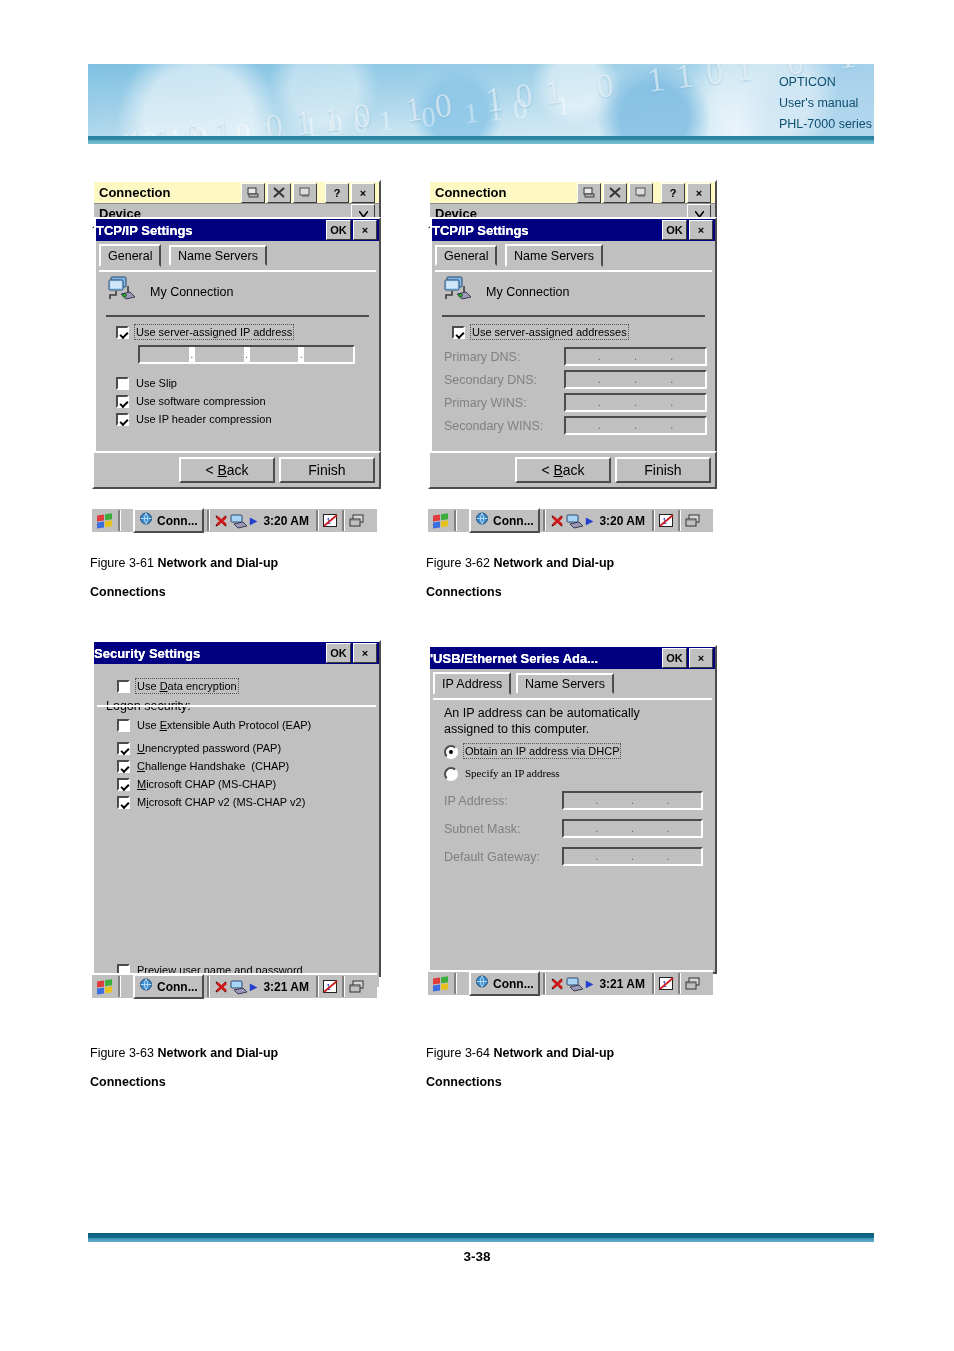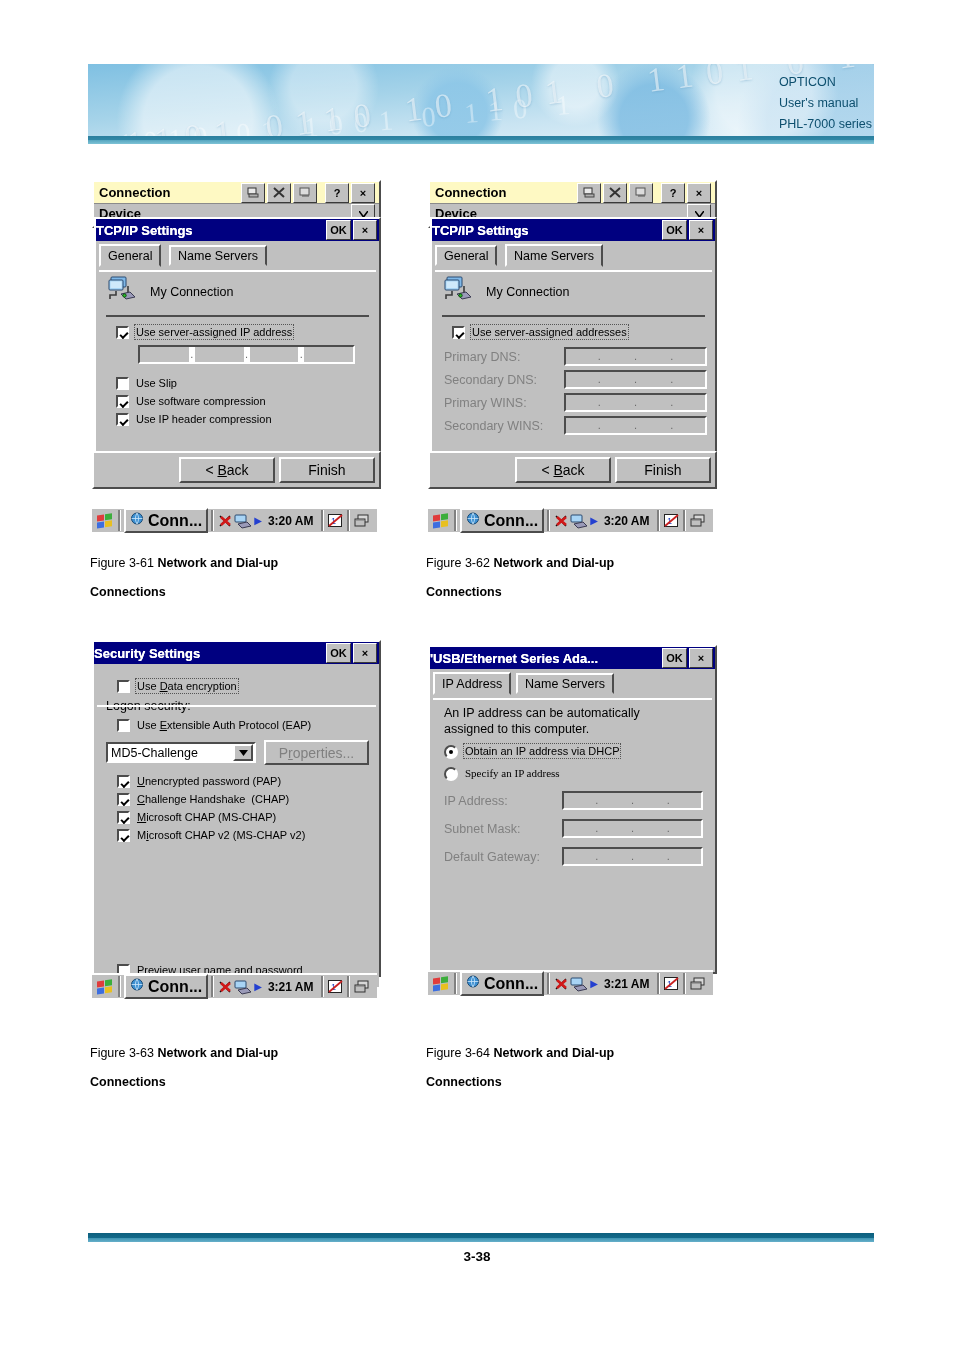--- a/index.html
+++ b/index.html
@@ -94,22 +94,22 @@
   .btn{background:#c0c0c0;border:2px solid;border-color:#fff #4c4c4c #4c4c4c #fff;
     font-size:14px;display:flex;align-items:center;justify-content:center;color:#000;}
 
   .sep{height:2px;background:#4c4c4c;}
 
   
   .taskbar{display:flex;align-items:center;height:25px;background:#c0c0c0;
     border-top:2px solid #fff;box-sizing:border-box;padding:0 2px;}
   .tb-sep{width:2px;height:21px;background:#808080;border-right:1px solid #fff;margin:0 3px;}
   .tb-task{display:flex;align-items:center;height:21px;padding:0 4px;
-    border:2px solid;border-color:#fff #4c4c4c #4c4c4c #fff;font-size:16px;font-weight:bold;
-    background:#c0c0c0;}
+    border:2px solid;border-color:#fff #4c4c4c #4c4c4c #fff;font-size:12px;font-weight:bold;
+    background:#c0c0c0;margin-left:9px;}
   .tb-time{font-size:12px;font-weight:bold;margin:0 4px;}
 
   .bg-win{position:absolute;background:#fef9c3;border:2px solid;
     border-color:#fff #4c4c4c #4c4c4c #fff;}
 
   .footer-rule{position:absolute;left:88px;top:1233px;width:786px;height:9px;
     background:linear-gradient(180deg,#0d5f7e 0%,#136a8a 55%,#3f94b2 58%,#66b0ca 100%);}
   .pagenum{position:absolute;left:0;right:0;top:1249px;text-align:center;
     font-size:13.5px;font-weight:bold;color:#000;}
 </style>
@@ -505,36 +505,20 @@
         <span class="lbl focus">Use <span class="u">D</span>ata encryption</span>
       </div>
 
       <div style="margin:6px 0 0 12px;font-size:12.5px;color:#000;">Logon security:</div>
 
       <div class="row" style="margin:6px 0 0 23px;">
         <span class="chk"></span>
         <span class="lbl">Use <span class="u">E</span>xtensible Auth Protocol (EAP)</span>
       </div>
 
-      <div style="display:flex;align-items:center;margin:8px 10px 0 12px;">
-        <div style="flex:0 0 150px;height:21px;display:flex;align-items:center;background:#fff;
-                    border:2px solid;border-color:#4c4c4c #fff #fff #4c4c4c;box-sizing:border-box;">
-          <span style="flex:1;font-size:12.5px;padding-left:3px;color:#000;">MD5-Challenge</span>
-          <span style="width:20px;height:17px;margin-right:1px;background:#c0c0c0;
-                       border:2px solid;border-color:#fff #4c4c4c #4c4c4c #fff;
-                       display:flex;align-items:center;justify-content:center;box-sizing:border-box;">
-            <svg width="9" height="6" viewBox="0 0 9 6">
-                <path d="M0 0 L9 0 L4.5 6 Z" fill="#000"></path>
-              </svg>
-          </span>
-        </div>
-        <div class="btn disabled" style="flex:1;height:21px;margin-left:8px;color:#808080;">
-          <span>P<span class="u">r</span>operties...</span>
-        </div>
-      </div>
 
       <div class="row" style="margin:10px 0 0 23px;">
         <span class="chk on"></span>
         <span class="lbl"><span class="u">U</span>nencrypted password (PAP)</span>
       </div>
       <div class="row" style="margin:5px 0 0 23px;">
         <span class="chk on"></span>
         <span class="lbl"><span class="u">C</span>hallenge Handshake&nbsp; (CHAP)</span>
       </div>
       <div class="row" style="margin:5px 0 0 23px;">

